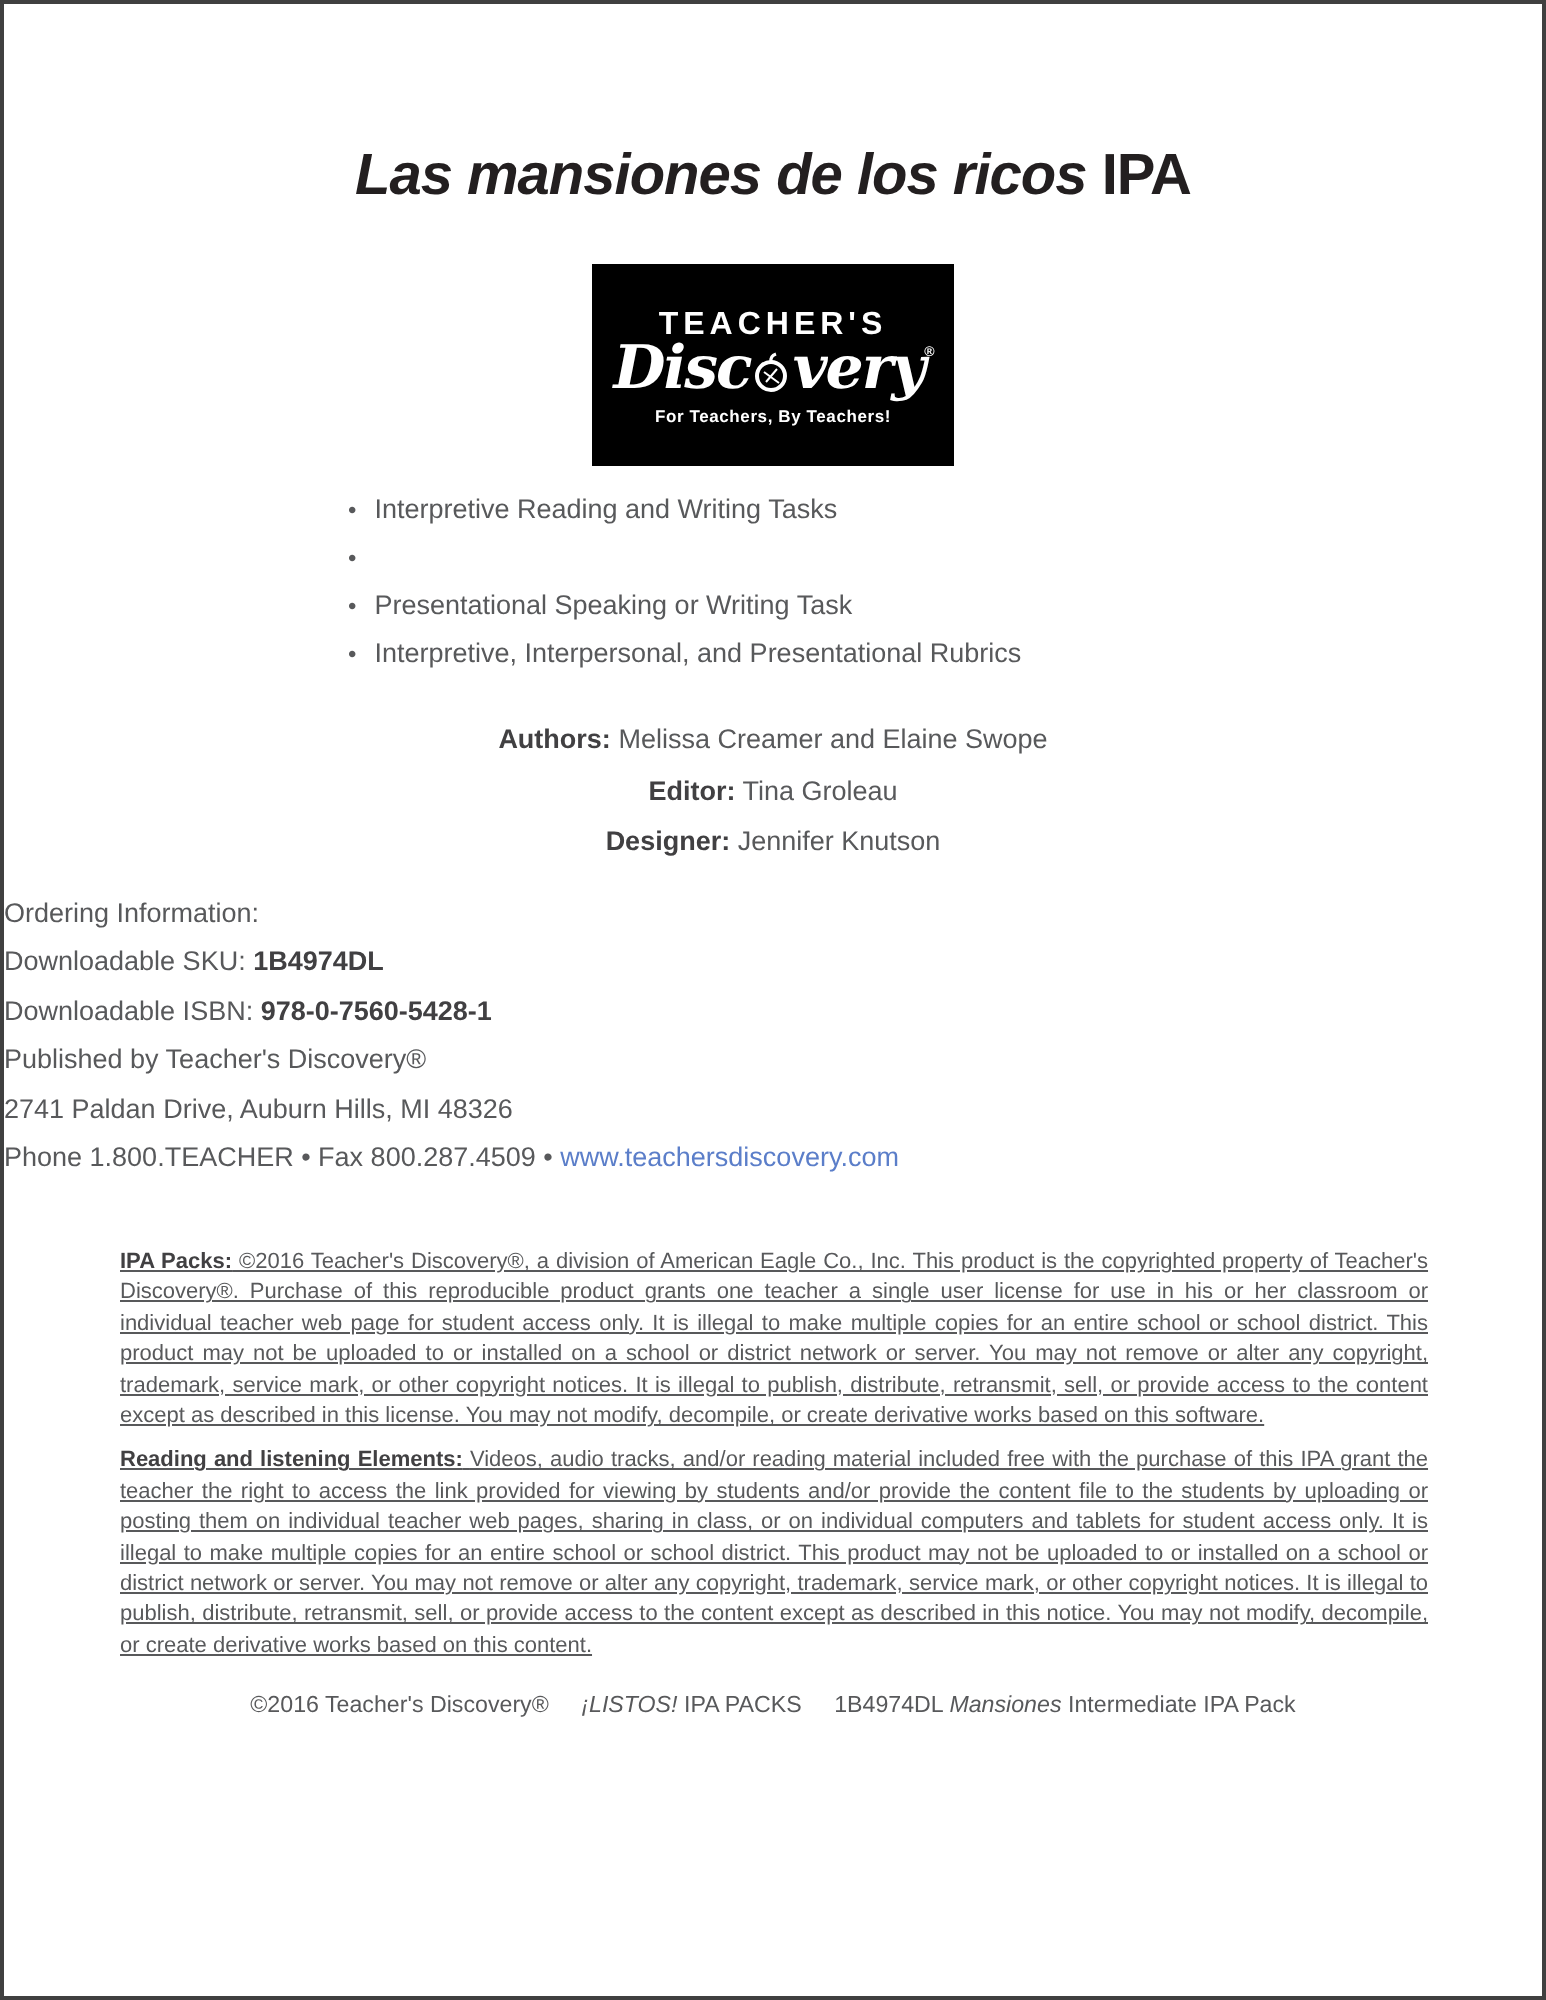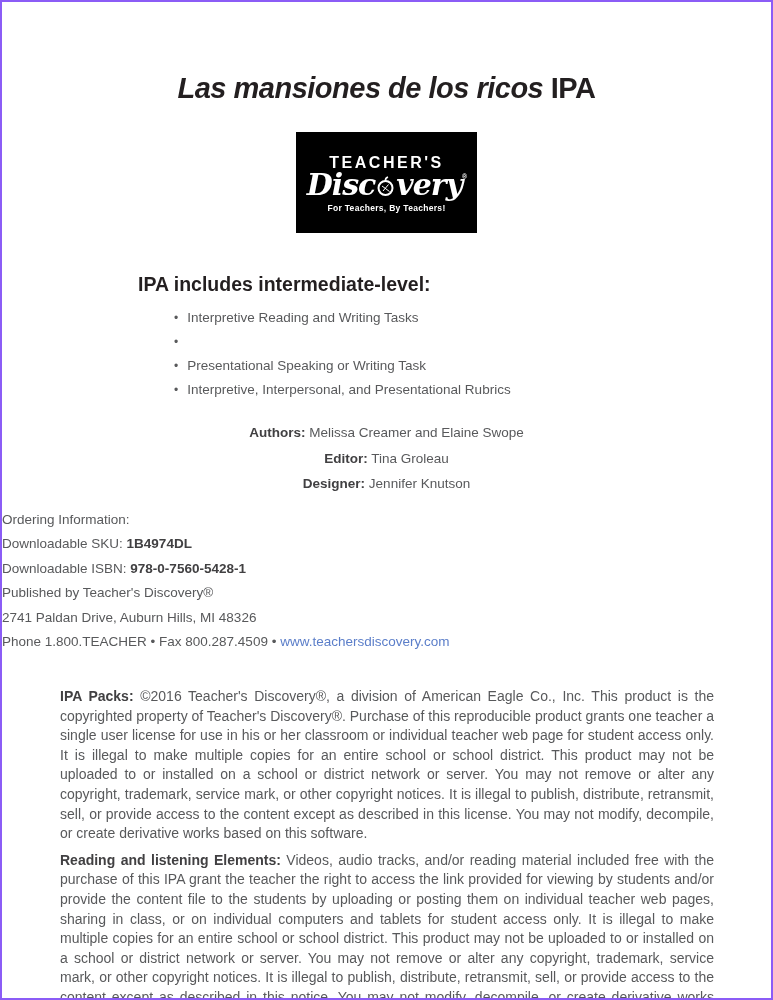--- a/index.html
+++ b/index.html
@@ -1,19 +1,19 @@
 <!DOCTYPE html>
 <html><head>
 <meta charset="utf-8">
 <style>
   * { margin:0; padding:0; box-sizing:border-box; }
   body { background:#fff; font-family:"Liberation Sans", sans-serif; }
   .page {
     width:773px; height:1000px; background:#fff;
-    border:2px solid #8b5cf6; overflow:hidden; position:relative;
+    border:2px solid #404040; overflow:hidden; position:relative;
   }
   
   .title { margin-top:70px; text-align:center; font-size:29px; font-weight:bold;
            color:#231f20; letter-spacing:-0.5px; }
   .title .t-italic { font-style:italic; }
   
   .logo { width:181px; height:101px; background:#000000; margin:27px auto 0;
           display:flex; flex-direction:column; align-items:center; justify-content:center;
           color:#fff; }
   .logo-top { font-size:16px; font-weight:bold; letter-spacing:2.5px; margin-top:2px; }
@@ -31,22 +31,22 @@
   .includes-list li .bullet { color:#58595b; margin-right:9px; font-size:12px; }
   
   .credits { margin-top:27px; text-align:center; font-size:13.5px; color:#58595b; }
   .credits .row { line-height:16.5px; margin-bottom:9px; }
   .bold-dark { font-weight:bold; color:#414042; }
   
   .ordering { margin-top:19px; text-align:left; font-size:13.5px; color:#58595b; }
   .ordering .row { line-height:16px; margin-bottom:8.5px; }
   .ordering a { color:#5b7ec9; text-decoration:none; }
   
-  .legal { margin:37px 57px 0 58px; font-size:14px; color:#58595b;
-           text-align:justify; line-height:1.4; }
+  .legal { margin:37px 57px 0 58px; font-size:11px; color:#58595b;
+           text-align:justify; line-height:1.4;text-decoration:underline; }
   .legal p { margin-bottom:7px; }
   
   .footer { text-align:center; font-size:11.6px; color:#58595b; margin-top:15px; }
   .footer .gap { margin-left:13px; }
   .it { font-style:italic; }
 </style>
 </head>
 <body>
 
 <div class="page">
@@ -66,21 +66,20 @@
           <path d="M6 10 L13.5 15.5 M7 15 L12.5 8.5" fill="none" stroke="#fff" stroke-width="1"></path>
           <path d="M9.5 5 Q9 2 12 1" fill="none" stroke="#fff" stroke-width="1.6"></path>
         </svg>
       </span>
       <span>very</span>
       <span class="reg">®</span>
     </div>
     <div class="logo-tagline">For Teachers, By Teachers!</div>
   </div>
 
-  <div class="includes-heading">IPA includes intermediate-level:</div>
 
   <ul class="includes-list">
     <li>
       <span class="bullet">•</span>
       <span>Interpretive Reading and Writing Tasks</span>
     </li>
     <li>
       <span class="bullet">•</span>
     </li>
     <li>

